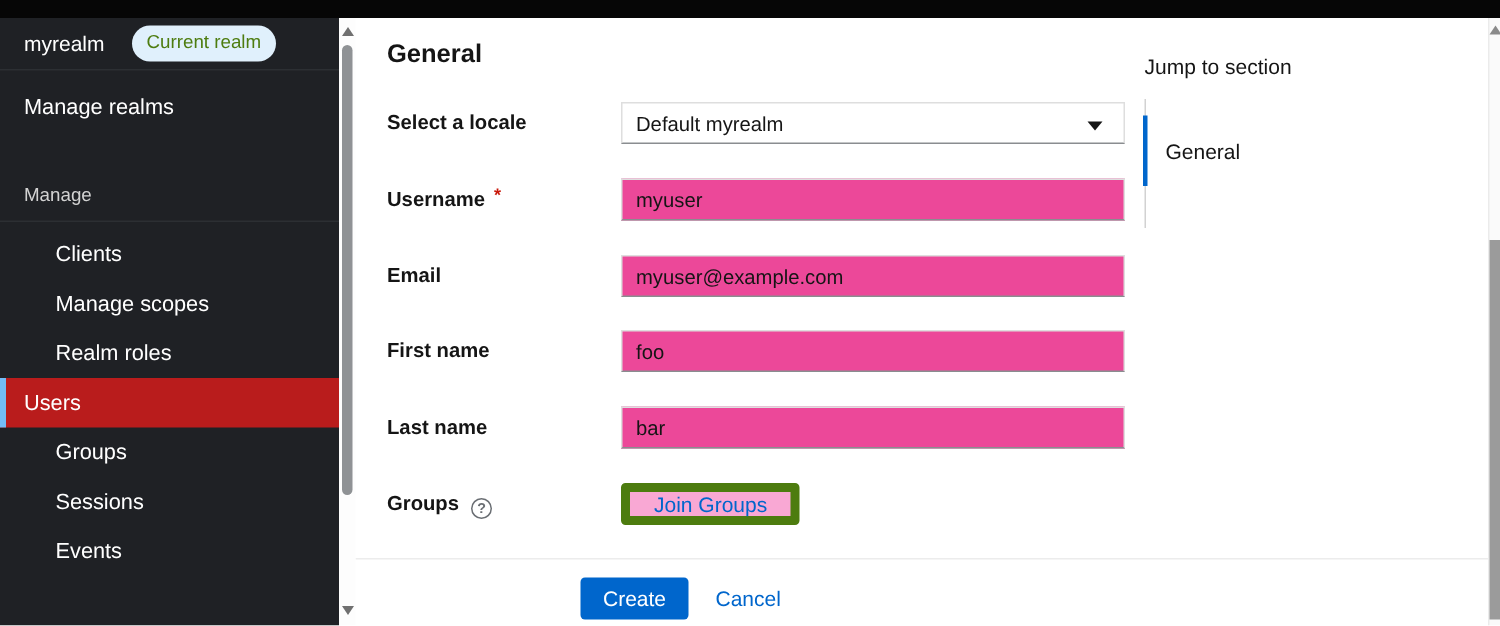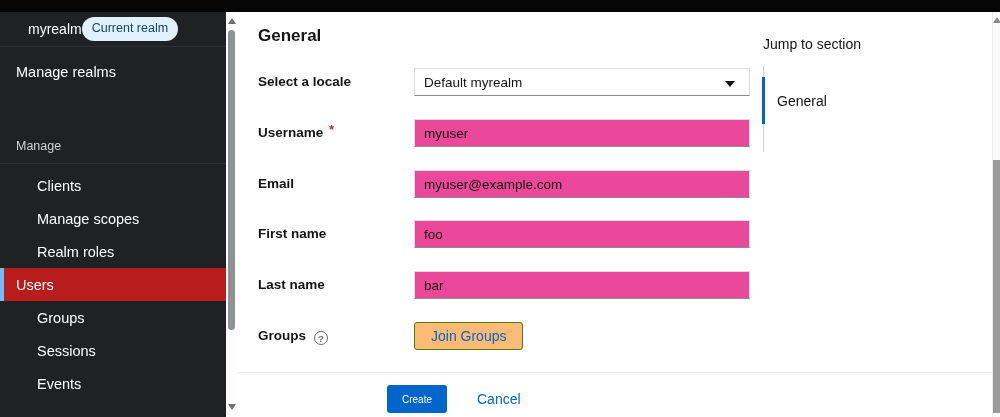--- a/index.html
+++ b/index.html
@@ -17,35 +17,35 @@
     position:absolute; left:0; top:0; width:1000px; height:12px;
     background:#060606; z-index:30;
   }
 
   
   .sidebar {
     position:absolute; left:0; top:12px; width:226px; height:405px;
     background:#1f2125; color:#ffffff; z-index:5;
   }
   .realm-row {
-    height:35px; display:flex; align-items:center; padding:0 28px;
+    height:35px; display:flex; align-items:center; padding:0 16px;
     border-bottom:1px solid #2c2f33;
   }
   .realm-name { font-size:14px; color:#ffffff; }
   .realm-badge {
-    margin-left:0; background:#e0f0fc; color:#0c4a6e;
+    margin-left:18px; background:#e0f0fc; color:#4d7c0f;
     font-size:12.5px; line-height:1; padding:5px 10px 6px;
     border-radius:12px; white-space:nowrap;
   }
   .manage-realms-item {
     height:50px; display:flex; align-items:center; padding:0 16px;
     font-size:14.5px; color:#ffffff; cursor:pointer;
   }
   .nav-section-title {
-    margin-top:40px; padding:0 16px; height:18px; line-height:18px;
+    margin-top:24px; padding:0 16px; height:18px; line-height:18px;
     font-size:12.5px; color:#d2d2d2;
   }
   .nav-divider { margin-top:8px; height:1px; background:#2c2f33; }
   .nav-list { margin-top:5px; list-style:none; }
   .nav-item {
     height:33px; display:flex; align-items:center;
     padding-left:37px; font-size:14.5px; color:#ffffff; cursor:pointer;
   }
   .nav-item.active {
     background:#b91c1c; border-left:4px solid #73bcf7; padding-left:12px;
@@ -103,32 +103,32 @@
     display:flex; align-items:center; padding:0 9px;
     font-size:13.5px; color:#151515;
   }
   .caret-down {
     position:absolute; right:14px; top:12px; width:0; height:0;
     border-left:5px solid transparent; border-right:5px solid transparent;
     border-top:6px solid #151515;
   }
   .secondary-button {
     position:absolute; left:156px; top:0; height:28px; padding:0 16px;
-    background:#fdba74; border:1px solid #4d7c0f; border-radius:3px;
+    background:#f9a8d4; border:6px solid #4d7c0f; border-radius:3px;
     color:#0066cc; font-size:14px; font-family:"Liberation Sans", sans-serif;
     cursor:pointer;
   }
 
   .footer-divider {
     position:absolute; left:0; top:360px; width:755px; height:1px; background:#ececec;
   }
   .primary-button {
     position:absolute; left:150px; top:373px; height:28px; padding:0 15px;
     background:#0066cc; border:none; border-radius:3px;
-    color:#ffffff; font-size:10px; font-family:"Liberation Sans", sans-serif;
+    color:#ffffff; font-size:14px; font-family:"Liberation Sans", sans-serif;
     cursor:pointer;
   }
   .link-button {
     position:absolute; left:240px; top:373px; height:28px; line-height:28px;
     background:none; border:none; color:#0066cc; font-size:14px;
     font-family:"Liberation Sans", sans-serif; cursor:pointer;
   }
 
   
   .jump-nav-title {

